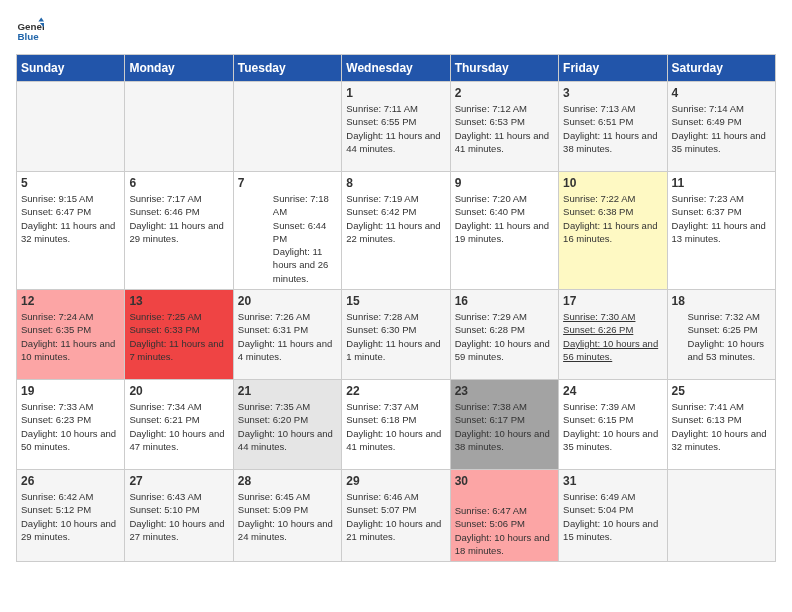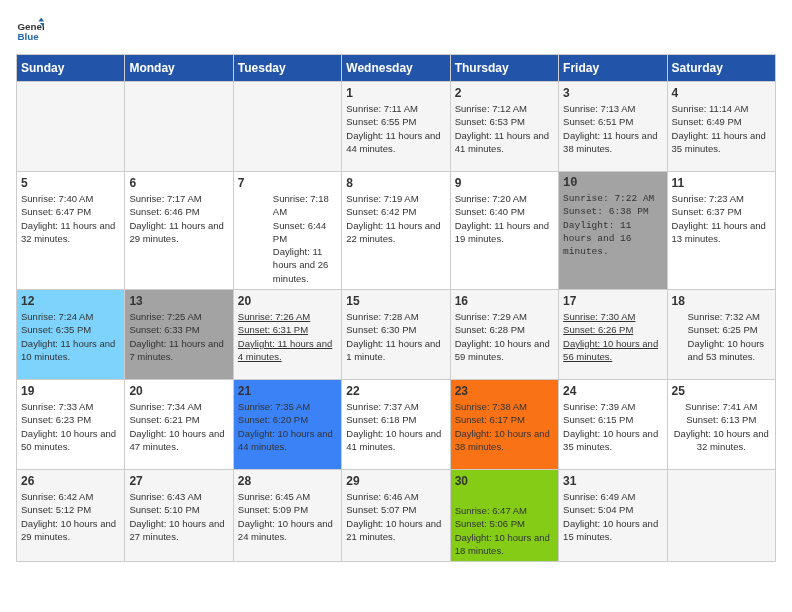--- a/index.html
+++ b/index.html
@@ -132,29 +132,29 @@
 Daylight: 11 hours and 41 minutes.</div>
         </td>
         <td style="background: rgb(245, 245, 245);">
           <span class="day-number">3</span>
           <div class="day-info" style="white-space: pre-line;">Sunrise: 7:13 AM
 Sunset: 6:51 PM
 Daylight: 11 hours and 38 minutes.</div>
         </td>
         <td style="background: rgb(245, 245, 245);">
           <span class="day-number">4</span>
-          <div class="day-info" style="white-space: pre-line;">Sunrise: 11:14 AM
+          <div class="day-info" style="white-space: pre-line;">Sunrise: 7:14 AM
 Sunset: 6:49 PM
 Daylight: 11 hours and 35 minutes.</div>
         </td>
       </tr>
       <tr>
         <td style="background: rgb(255, 255, 255);">
           <span class="day-number">5</span>
-          <div class="day-info" style="white-space: pre-line;">Sunrise: 7:40 AM
+          <div class="day-info" style="white-space: pre-line;">Sunrise: 9:15 AM
 Sunset: 6:47 PM
 Daylight: 11 hours and 32 minutes.</div>
         </td>
         <td style="background: rgb(255, 255, 255);">
           <span class="day-number">6</span>
           <div class="day-info" style="white-space: pre-line;">Sunrise: 7:17 AM
 Sunset: 6:46 PM
 Daylight: 11 hours and 29 minutes.</div>
         </td>
         <td style="background: rgb(255, 255, 255);">
@@ -168,49 +168,49 @@
           <div class="day-info" style="white-space: pre-line;">Sunrise: 7:19 AM
 Sunset: 6:42 PM
 Daylight: 11 hours and 22 minutes.</div>
         </td>
         <td style="background: rgb(255, 255, 255);">
           <span class="day-number">9</span>
           <div class="day-info" style="white-space: pre-line;">Sunrise: 7:20 AM
 Sunset: 6:40 PM
 Daylight: 11 hours and 19 minutes.</div>
         </td>
-        <td style="background: #a3a3a3; font-family: Liberation Mono, monospace;">
+        <td style="background: #fef9c3;">
           <span class="day-number">10</span>
           <div class="day-info" style="white-space: pre-line;">Sunrise: 7:22 AM
 Sunset: 6:38 PM
 Daylight: 11 hours and 16 minutes.</div>
         </td>
         <td style="background: rgb(255, 255, 255);">
           <span class="day-number">11</span>
           <div class="day-info" style="white-space: pre-line;">Sunrise: 7:23 AM
 Sunset: 6:37 PM
 Daylight: 11 hours and 13 minutes.</div>
         </td>
       </tr>
       <tr>
-        <td style="background: #7dd3fc; margin-top: 44px;">
+        <td style="background: #fca5a5; margin-top: 44px;">
           <span class="day-number">12</span>
           <div class="day-info" style="white-space: pre-line;">Sunrise: 7:24 AM
 Sunset: 6:35 PM
 Daylight: 11 hours and 10 minutes.</div>
         </td>
-        <td style="background: #a3a3a3;">
+        <td style="background: #ef4444;">
           <span class="day-number">13</span>
           <div class="day-info" style="white-space: pre-line;">Sunrise: 7:25 AM
 Sunset: 6:33 PM
 Daylight: 11 hours and 7 minutes.</div>
         </td>
         <td style="background: rgb(245, 245, 245);">
           <span class="day-number">20</span>
-          <div class="day-info" style="white-space: pre-line; text-decoration: underline;">Sunrise: 7:26 AM
+          <div class="day-info" style="white-space: pre-line;">Sunrise: 7:26 AM
 Sunset: 6:31 PM
 Daylight: 11 hours and 4 minutes.</div>
         </td>
         <td style="background: rgb(245, 245, 245); margin-top: 48px;">
           <span class="day-number">15</span>
           <div class="day-info" style="white-space: pre-line;">Sunrise: 7:28 AM
 Sunset: 6:30 PM
 Daylight: 11 hours and 1 minute.</div>
         </td>
         <td style="background: rgb(245, 245, 245);">
@@ -238,47 +238,47 @@
           <div class="day-info" style="white-space: pre-line;">Sunrise: 7:33 AM
 Sunset: 6:23 PM
 Daylight: 10 hours and 50 minutes.</div>
         </td>
         <td style="background: rgb(255, 255, 255);">
           <span class="day-number">20</span>
           <div class="day-info" style="white-space: pre-line;">Sunrise: 7:34 AM
 Sunset: 6:21 PM
 Daylight: 10 hours and 47 minutes.</div>
         </td>
-        <td style="background: #3b82f6; margin-top: 15px;">
+        <td style="background: #e5e5e5; margin-top: 15px;">
           <span class="day-number">21</span>
           <div class="day-info" style="white-space: pre-line;">Sunrise: 7:35 AM
 Sunset: 6:20 PM
 Daylight: 10 hours and 44 minutes.</div>
         </td>
         <td style="background: rgb(255, 255, 255);">
           <span class="day-number">22</span>
           <div class="day-info" style="white-space: pre-line;">Sunrise: 7:37 AM
 Sunset: 6:18 PM
 Daylight: 10 hours and 41 minutes.</div>
         </td>
-        <td style="background: #f97316;">
+        <td style="background: #a3a3a3;">
           <span class="day-number">23</span>
           <div class="day-info" style="white-space: pre-line;">Sunrise: 7:38 AM
 Sunset: 6:17 PM
 Daylight: 10 hours and 38 minutes.</div>
         </td>
         <td style="background: rgb(255, 255, 255);">
           <span class="day-number">24</span>
           <div class="day-info" style="white-space: pre-line;">Sunrise: 7:39 AM
 Sunset: 6:15 PM
 Daylight: 10 hours and 35 minutes.</div>
         </td>
         <td style="background: rgb(255, 255, 255);">
           <span class="day-number">25</span>
-          <div class="day-info" style="white-space: pre-line; text-align: center;">Sunrise: 7:41 AM
+          <div class="day-info" style="white-space: pre-line;">Sunrise: 7:41 AM
 Sunset: 6:13 PM
 Daylight: 10 hours and 32 minutes.</div>
         </td>
       </tr>
       <tr>
         <td style="background: rgb(245, 245, 245);">
           <span class="day-number">26</span>
           <div class="day-info" style="white-space: pre-line;">Sunrise: 6:42 AM
 Sunset: 5:12 PM
 Daylight: 10 hours and 29 minutes.</div>
@@ -294,21 +294,21 @@
           <div class="day-info" style="white-space: pre-line;">Sunrise: 6:45 AM
 Sunset: 5:09 PM
 Daylight: 10 hours and 24 minutes.</div>
         </td>
         <td style="background: rgb(245, 245, 245);">
           <span class="day-number">29</span>
           <div class="day-info" style="white-space: pre-line;">Sunrise: 6:46 AM
 Sunset: 5:07 PM
 Daylight: 10 hours and 21 minutes.</div>
         </td>
-        <td style="background: #84cc16;">
+        <td style="background: #fca5a5;">
           <span class="day-number">30</span>
           <div class="day-info" style="white-space: pre-line; margin-top: 16px;">Sunrise: 6:47 AM
 Sunset: 5:06 PM
 Daylight: 10 hours and 18 minutes.</div>
         </td>
         <td style="background: rgb(245, 245, 245);">
           <span class="day-number">31</span>
           <div class="day-info" style="white-space: pre-line;">Sunrise: 6:49 AM
 Sunset: 5:04 PM
 Daylight: 10 hours and 15 minutes.</div>

